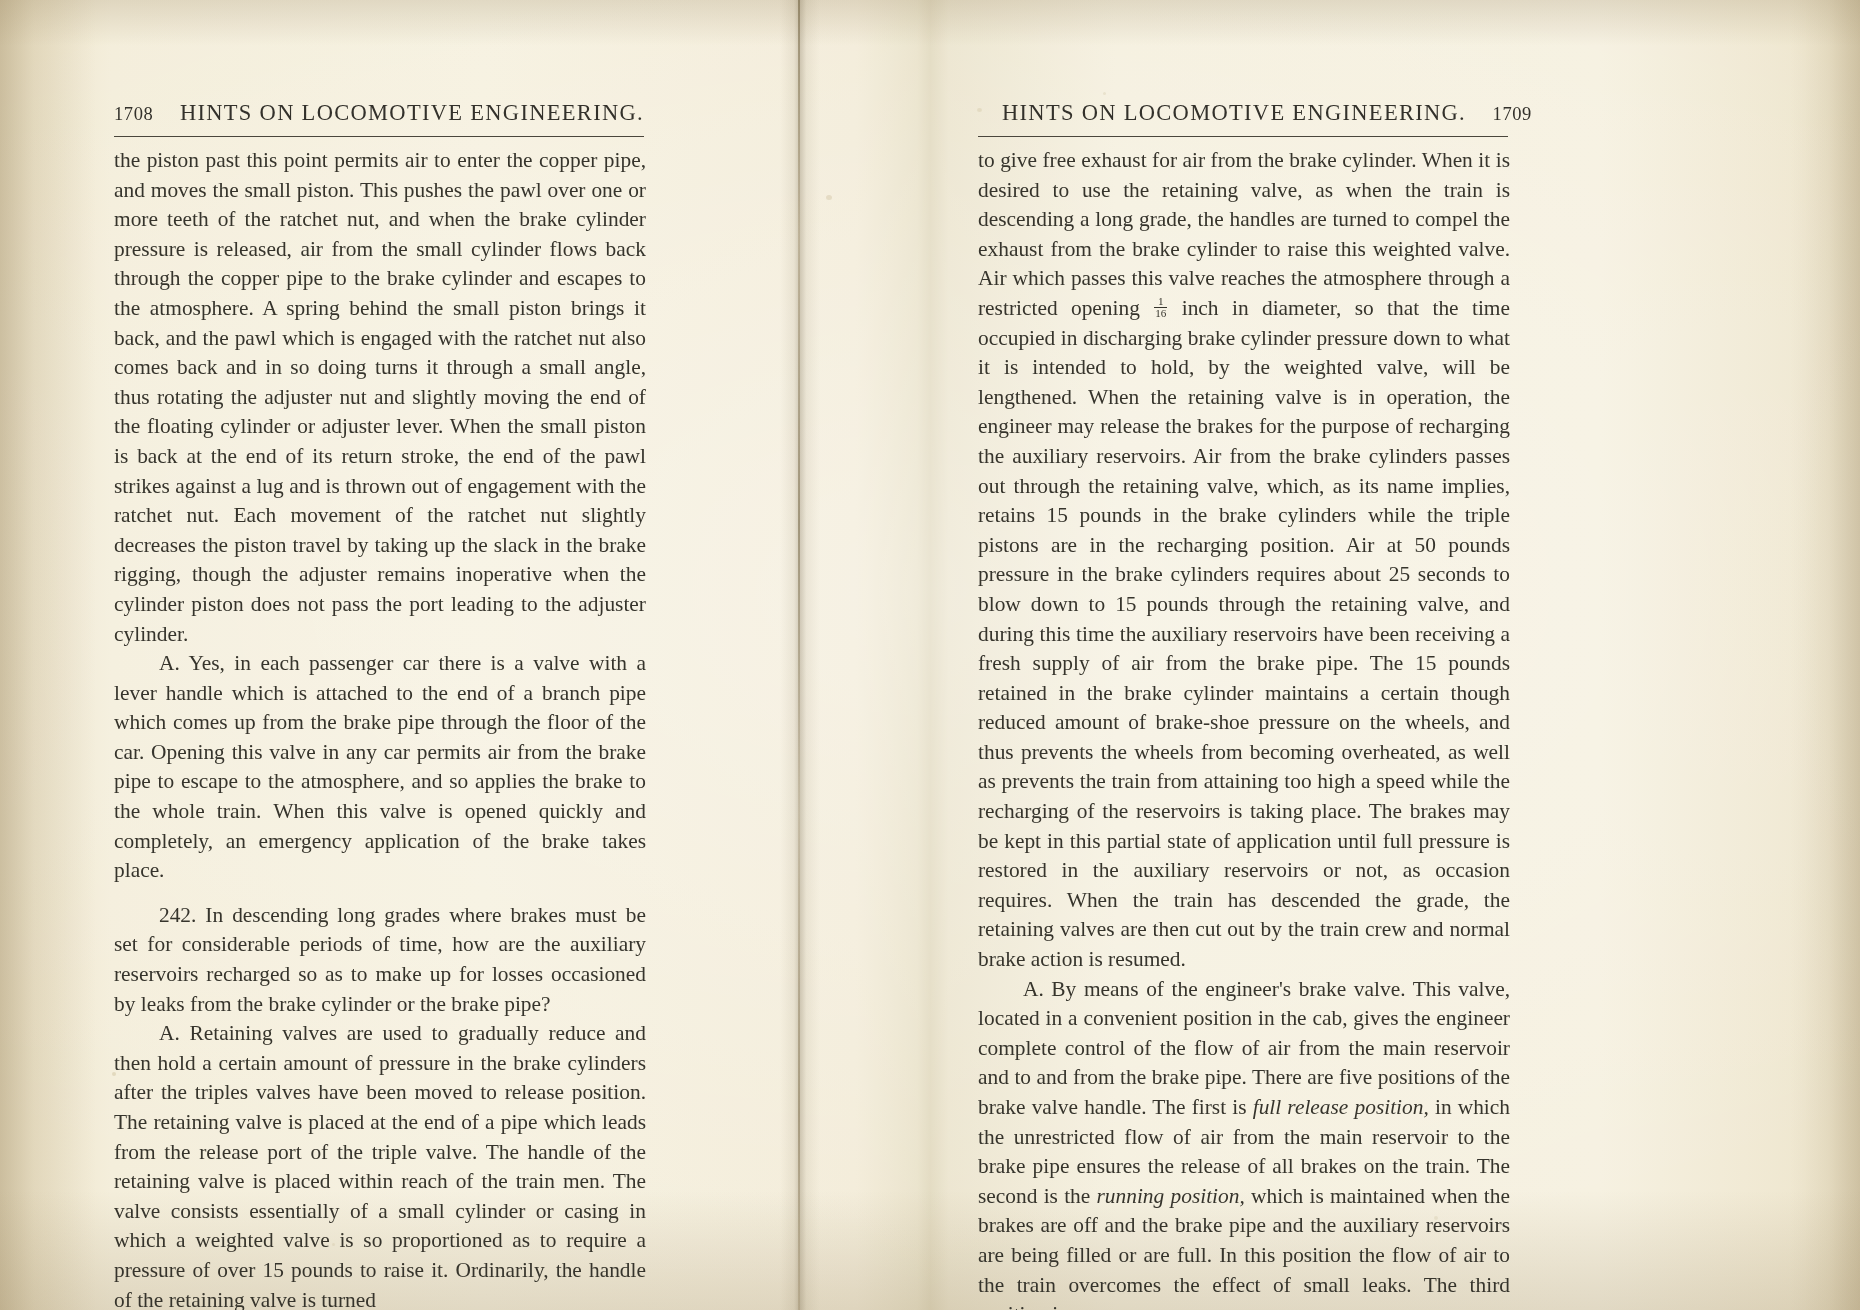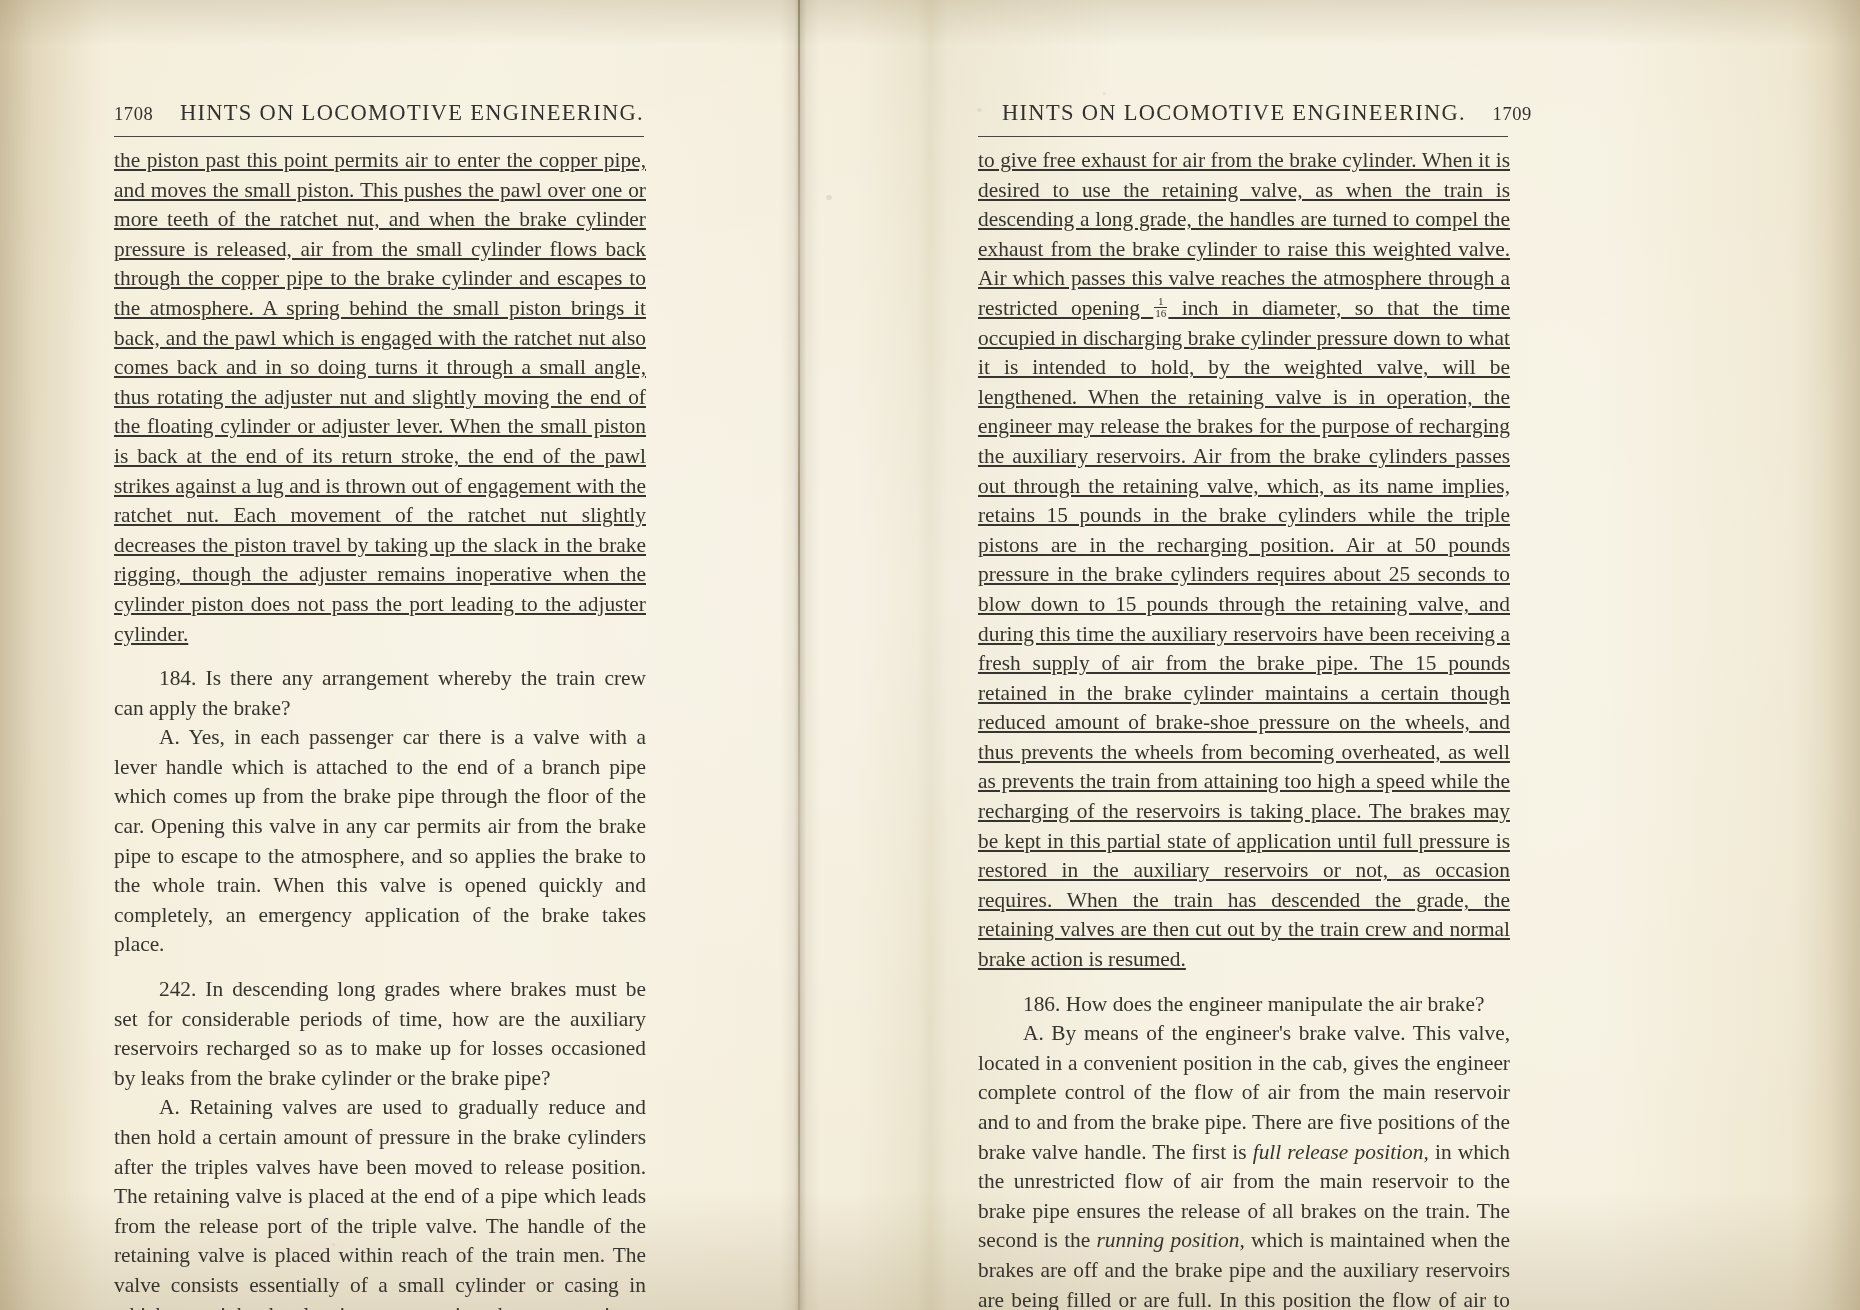--- a/index.html
+++ b/index.html
@@ -146,21 +146,20 @@
   .col p.indent {
     margin-top: 15px;
     text-indent: 2.1em;
   }
   .col p.indent-tight {
     margin-top: 0;
     text-indent: 2.1em;
   }
   .col p.cont {
     margin-top: 0;
-    text-decoration: underline;
   }
   em { font-style: italic; }
 
   
   .frac {
     display: inline-block;
     vertical-align: -0.18em;
     font-size: 0.52em;
     line-height: 1;
     text-align: center;
@@ -199,36 +198,34 @@
   <div class="page" id="page-left">
     <div class="running-head" id="head-left">
       <span class="rh-num">1708</span>
       &nbsp;&nbsp;
       <span class="rh-title">HINTS ON LOCOMOTIVE ENGINEERING.</span>
     </div>
     <div class="rule" id="rule-left"></div>
 
     <div class="col" id="col-left">
       <p class="cont">the piston past this point permits air to enter the copper pipe, and moves the small piston. This pushes the pawl over one or more teeth of the ratchet nut, and when the brake cylinder pressure is released, air from the small cylinder flows back through the copper pipe to the brake cylinder and escapes to the atmosphere. A spring behind the small piston brings it back, and the pawl which is engaged with the ratchet nut also comes back and in so doing turns it through a small angle, thus rotating the adjuster nut and slightly moving the end of the floating cylinder or adjuster lever. When the small piston is back at the end of its return stroke, the end of the pawl strikes against a lug and is thrown out of engagement with the ratchet nut. Each movement of the ratchet nut slightly decreases the piston travel by taking up the slack in the brake rigging, though the adjuster remains inoperative when the cylinder piston does not pass the port leading to the adjuster cylinder.</p>
-      <p class="indent">184. Is there any arrangement whereby the train crew can apply the brake?</p>
       <p class="indent-tight">A. Yes, in each passenger car there is a valve with a lever handle which is attached to the end of a branch pipe which comes up from the brake pipe through the floor of the car. Opening this valve in any car permits air from the brake pipe to escape to the atmosphere, and so applies the brake to the whole train. When this valve is opened quickly and completely, an emergency application of the brake takes place.</p>
       <p class="indent">242. In descending long grades where brakes must be set for considerable periods of time, how are the auxiliary reservoirs recharged so as to make up for losses occasioned by leaks from the brake cylinder or the brake pipe?</p>
       <p class="indent-tight">A. Retaining valves are used to gradually reduce and then hold a certain amount of pressure in the brake cylinders after the triples valves have been moved to release position. The retaining valve is placed at the end of a pipe which leads from the release port of the triple valve. The handle of the retaining valve is placed within reach of the train men. The valve consists essentially of a small cylinder or casing in which a weighted valve is so proportioned as to require a pressure of over 15 pounds to raise it. Ordinarily, the handle of the retaining valve is turned</p>
     </div>
   </div>
 
   <div class="page" id="page-right">
     <div class="running-head" id="head-right">
       <span class="rh-title">HINTS ON LOCOMOTIVE ENGINEERING.</span>
       &nbsp;&nbsp;
       <span class="rh-num">1709</span>
     </div>
     <div class="rule" id="rule-right"></div>
 
     <div class="col" id="col-right">
       <p class="cont"><span>to give free exhaust for air from the brake cylinder. When it is desired to use the retaining valve, as when the train is descending a long grade, the handles are turned to compel the exhaust from the brake cylinder to raise this weighted valve. Air which passes this valve reaches the atmosphere through a restricted opening </span><span class="frac"><span class="num">1</span><span class="den">16</span></span><span> inch in diameter, so that the time occupied in discharging brake cylinder pressure down to what it is intended to hold, by the weighted valve, will be lengthened. When the retaining valve is in operation, the engineer may release the brakes for the purpose of recharging the auxiliary reservoirs. Air from the brake cylinders passes out through the retaining valve, which, as its name implies, retains 15 pounds in the brake cylinders while the triple pistons are in the recharging position. Air at 50 pounds pressure in the brake cylinders requires about 25 seconds to blow down to 15 pounds through the retaining valve, and during this time the auxiliary reservoirs have been receiving a fresh supply of air from the brake pipe. The 15 pounds retained in the brake cylinder maintains a certain though reduced amount of brake-shoe pressure on the wheels, and thus prevents the wheels from becoming overheated, as well as prevents the train from attaining too high a speed while the recharging of the reservoirs is taking place. The brakes may be kept in this partial state of application until full pressure is restored in the auxiliary reservoirs or not, as occasion requires. When the train has descended the grade, the retaining valves are then cut out by the train crew and normal brake action is resumed.</span></p>
 
-      <p class="indent">186. How does the engineer manipulate the air brake?</p>
 
       <p class="indent-tight"><span>A. By means of the engineer's brake valve. This valve, located in a convenient position in the cab, gives the engineer complete control of the flow of air from the main reservoir and to and from the brake pipe. There are five positions of the brake valve handle. The first is </span><em>full release position,</em><span> in which the unrestricted flow of air from the main reservoir to the brake pipe ensures the release of all brakes on the train. The second is the </span><em>running position,</em><span> which is maintained when the brakes are off and the brake pipe and the auxiliary reservoirs are being filled or are full. In this position the flow of air to the train overcomes the effect of small leaks. The third position is </span></p>
     </div>
   </div>
 </div>
 
 </body></html>

